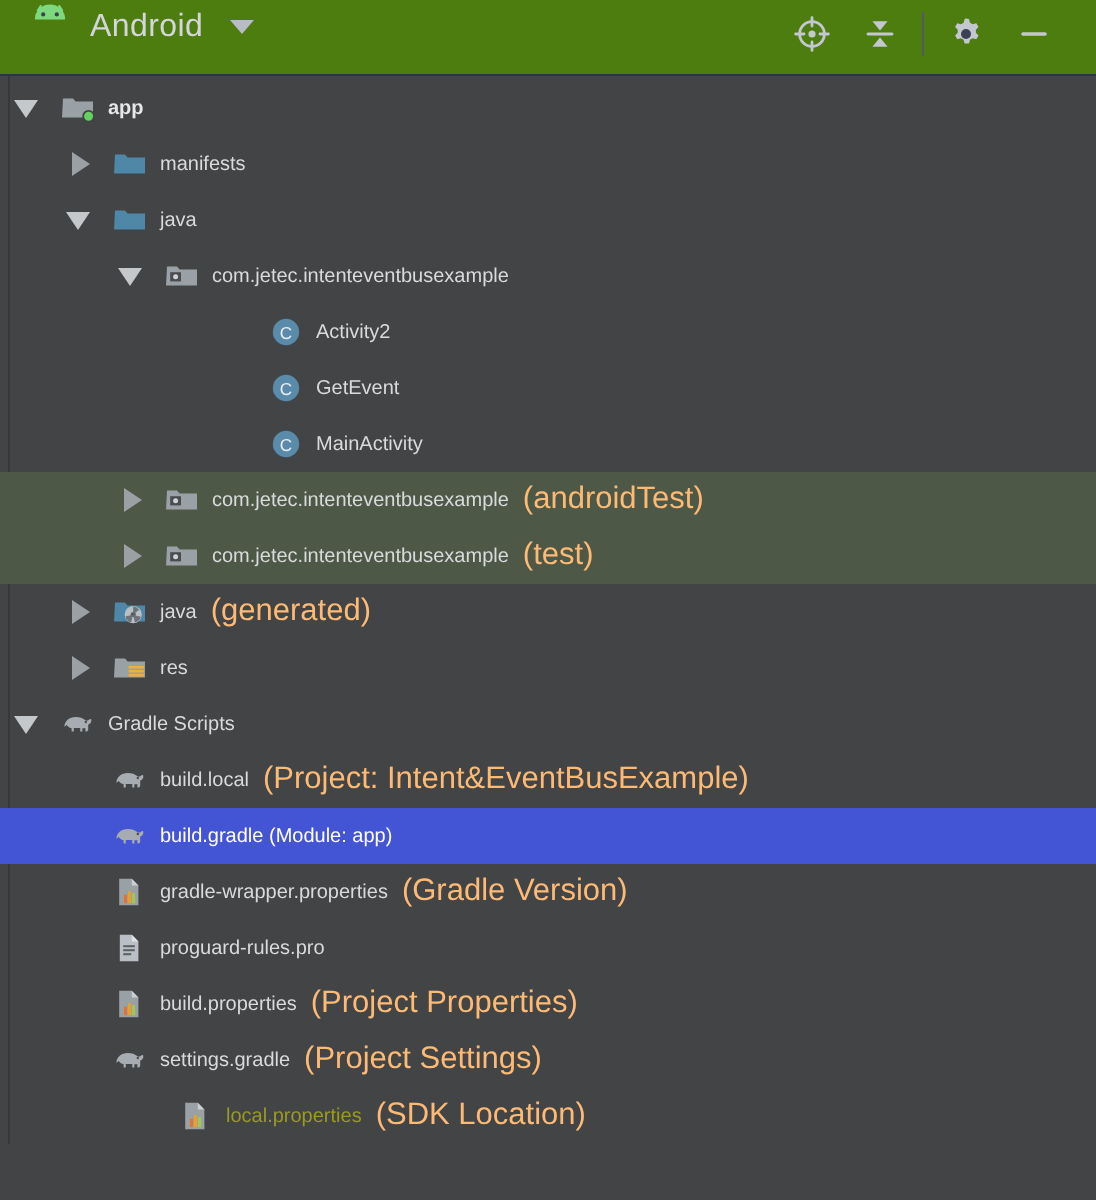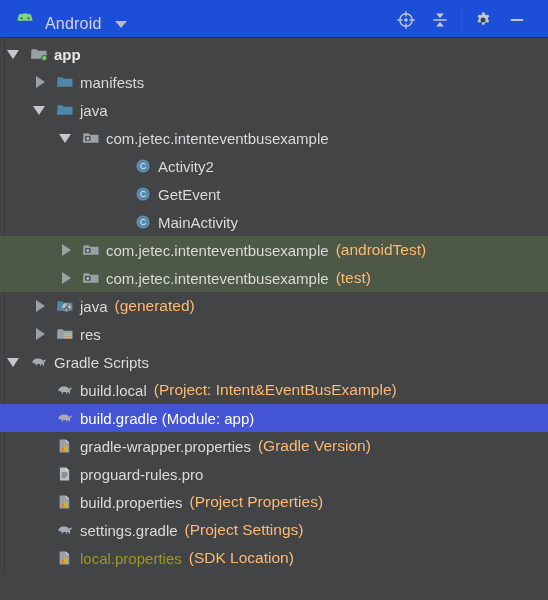--- a/index.html
+++ b/index.html
@@ -5,22 +5,22 @@
   html,body{margin:0;padding:0;background:#424446;}
   body{
     width:548px;height:600px;overflow:hidden;
     font-family:"Liberation Sans","DejaVu Sans",sans-serif;
     -webkit-font-smoothing:antialiased;
   }
   .panel{position:relative;width:548px;height:600px;background:#424446;box-sizing:border-box;}
 
   
   .header{
-    position:relative;height:38px;background:#1d4ed8;
-    display:flex;align-items:flex-end;box-sizing:border-box;
+    position:relative;height:38px;background:#4d7c0f;
+    display:flex;align-items:flex-start;box-sizing:border-box;
     border-bottom:1px solid #2f3340;
   }
   .hdr-left{display:flex;align-items:center;padding-left:14px;gap:9px;}
   .hdr-title{color:#d4d6dc;font-size:16px;letter-spacing:.2px;}
   .hdr-right{margin-left:auto;display:flex;align-items:center;padding-right:14px;gap:0;}
   .hdr-btn{width:34px;height:34px;display:flex;align-items:center;justify-content:center;}
   .hdr-sep{width:1px;height:22px;background:#545a6b;margin:0 4px;}
   .caret-dn{width:0;height:0;border-left:6px solid transparent;border-right:6px solid transparent;
             border-top:7px solid #b8bcc6;margin-left:4px;}
 
@@ -37,21 +37,21 @@
   .arrow.closed::after{
     content:"";position:absolute;left:4px;top:2px;width:0;height:0;
     border-top:6px solid transparent;border-bottom:6px solid transparent;border-left:9px solid #9aa0a4;
   }
   .arrow.open::after{
     content:"";position:absolute;left:1px;top:4px;width:0;height:0;
     border-left:6px solid transparent;border-right:6px solid transparent;border-top:9px solid #c4c8cb;
   }
   .arrow.none::after{content:none;}
   .ico{width:18px;height:18px;flex:0 0 auto;margin-right:6px;display:block;}
-  .label{color:#d9dadb;font-size:15px;}
+  .label{color:#d9dadb;font-size:10px;}
   .label.bold{font-weight:bold;color:#e6e7e8;}
   .sub{color:#fdba74;font-size:15.5px;margin-left:7px;}
   .row.sel .label,.row.sel .sub{color:#ffffff;}
   .label.ignored{color:#9a9a22;}
 </style>
 </head>
 <body>
 
 <div class="panel">
 
@@ -261,21 +261,21 @@
       </div>
       <div class="row" style="padding-left: 32px;">
         <span class="arrow none" style="margin-right: 8px;"></span>
         <svg viewBox="0 0 18 18" class="ico">
           <path d="M2.2 10.4 c0-2.9 2.5-4.9 5.6-4.9 c2.3 0 3.6 .6 4.6 1.4 c.9 .7 1.6 .5 2.2-.1 c.5-.5 1.1-.3 1.1 .3 c0 .9-.6 1.9-1.6 2.2 l0 2.5 c0 .6-.3 .9-.8 .9 h-.6 l0-1.6 h-1.5 l0 1.6 h-1.1 l0-1.7 h-3.2 l0 1.7 h-1.1 l0-1.6 c-1.2-.3-2-.9-2.4-1.6 z" fill="#a6acb1"></path>
           <circle cx="12.9" cy="8.0" r=".6" fill="#4b4e51"></circle>
         </svg>
         <span class="label">settings.gradle</span>
         <span class="sub">(Project Settings)</span>
       </div>
-      <div class="row" style="padding-left: 32px;">
+      <div class="row" style="padding-left: 32px; margin-left: 33px;">
         <span class="arrow none" style="margin-right: 8px;"></span>
         <svg viewBox="0 0 18 18" class="ico">
           <path d="M3.6 2.4 h6.3 l3.3 3.3 v9.9 h-9.6 z" fill="#9aa1a6"></path>
           <path d="M9.9 2.4 l3.3 3.3 h-3.3 z" fill="#cbd0d4"></path>
           <rect x="6.0" y="10.4" width="1.5" height="4.2" fill="#e0762d"></rect>
           <rect x="8.0" y="8.6" width="1.5" height="6.0" fill="#f0a021"></rect>
           <rect x="10.0" y="9.6" width="1.5" height="5.0" fill="#9ecb4c"></rect>
         </svg>
         <span class="label ignored">local.properties</span>
         <span class="sub">(SDK Location)</span>

